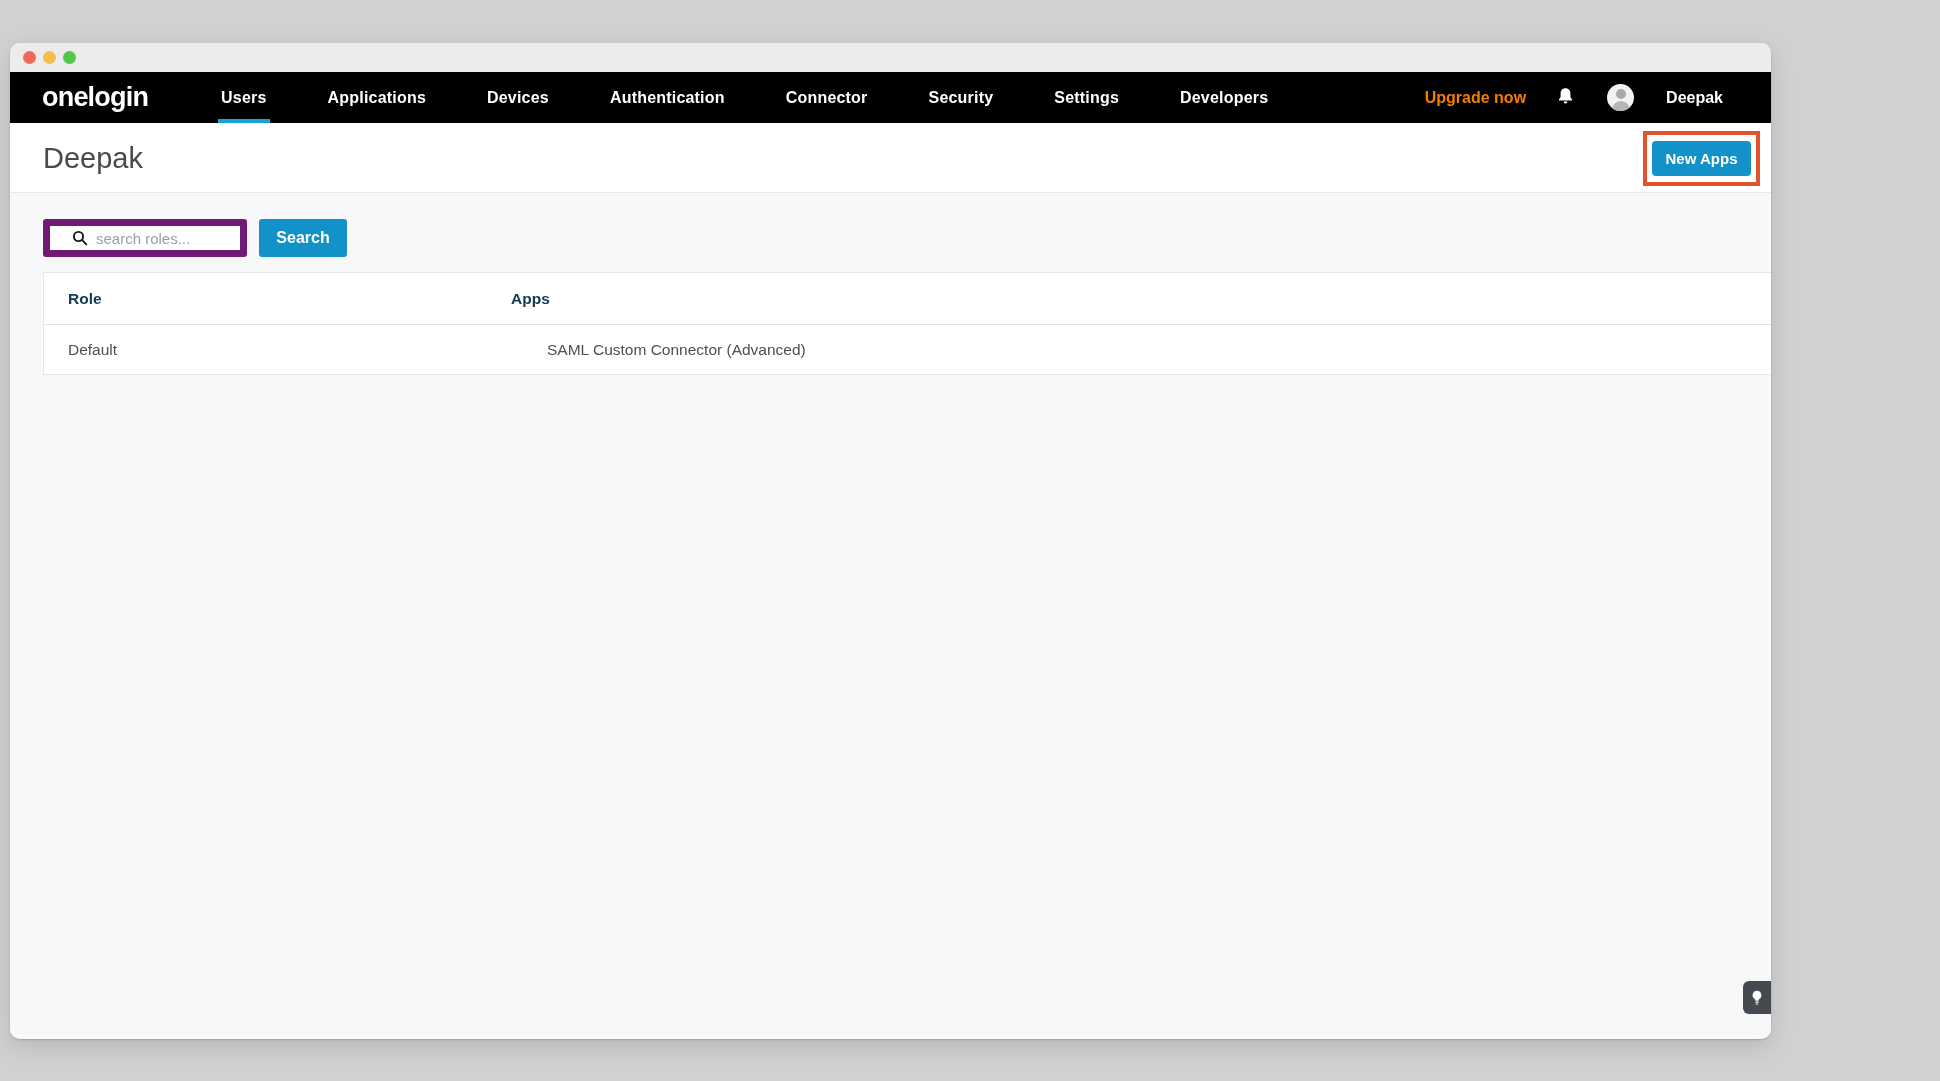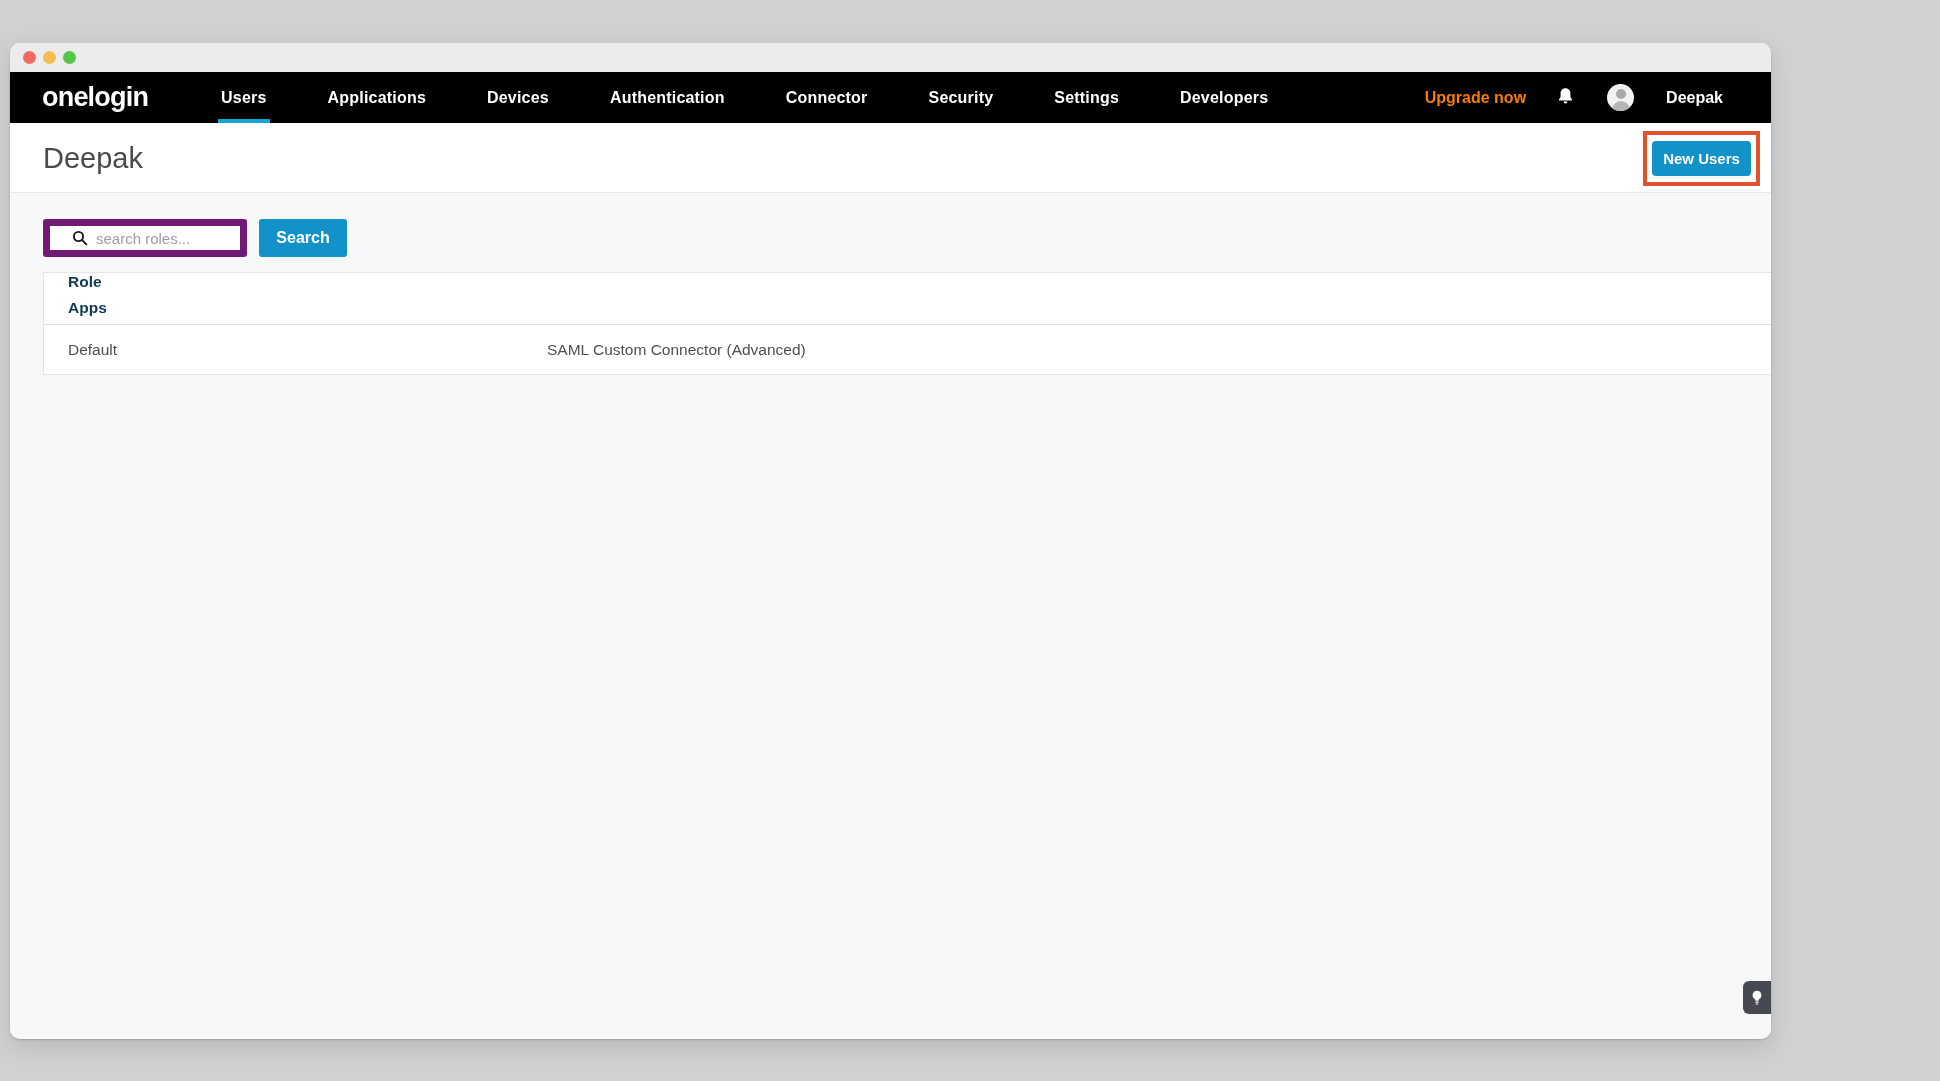--- a/index.html
+++ b/index.html
@@ -215,21 +215,21 @@
 
   
   .roles-table {
     position: absolute;
     left: 33px; top: 79px;
     width: 1859px;
     background: #fff;
     border: 1px solid #e3e6e9;
   }
   .t-row { display: flex; }
-  .t-row.header { height: 52px; border-bottom: 1px solid #e0e3e6; flex-direction: column; }
+  .t-row.header { height: 52px; border-bottom: 1px solid #e0e3e6; }
   .t-row.data   { height: 49px; cursor: pointer; gap: 36px; }
   .t-cell {
     display: flex;
     align-items: center;
     padding-left: 24px;
     font-size: 15.5px;
     color: #4f4f4f;
   }
   .t-cell.col-role { width: 443px; flex: 0 0 auto; }
   .t-cell.col-apps { flex: 1 1 auto; }
@@ -316,21 +316,21 @@
           <span class="avatar-head"></span>
           <span class="avatar-body"></span>
         </span>
         <span class="username">Deepak</span>
       </div>
     </div>
 
     <div class="page-header">
       <div class="page-title">Deepak</div>
       <div class="annotation-box">
-        <button class="btn-blue new-role-btn">New Users</button>
+        <button class="btn-blue new-role-btn">New Apps</button>
       </div>
     </div>
 
     <div class="content">
 
       <div class="search-row">
         <div class="search-box">
           <span style="display:flex;">
             <svg width="16" height="16" viewBox="0 0 16 16">
               <circle cx="6.5" cy="6.5" r="4.6" fill="none" stroke="#1a1a1a" stroke-width="1.9"></circle>

